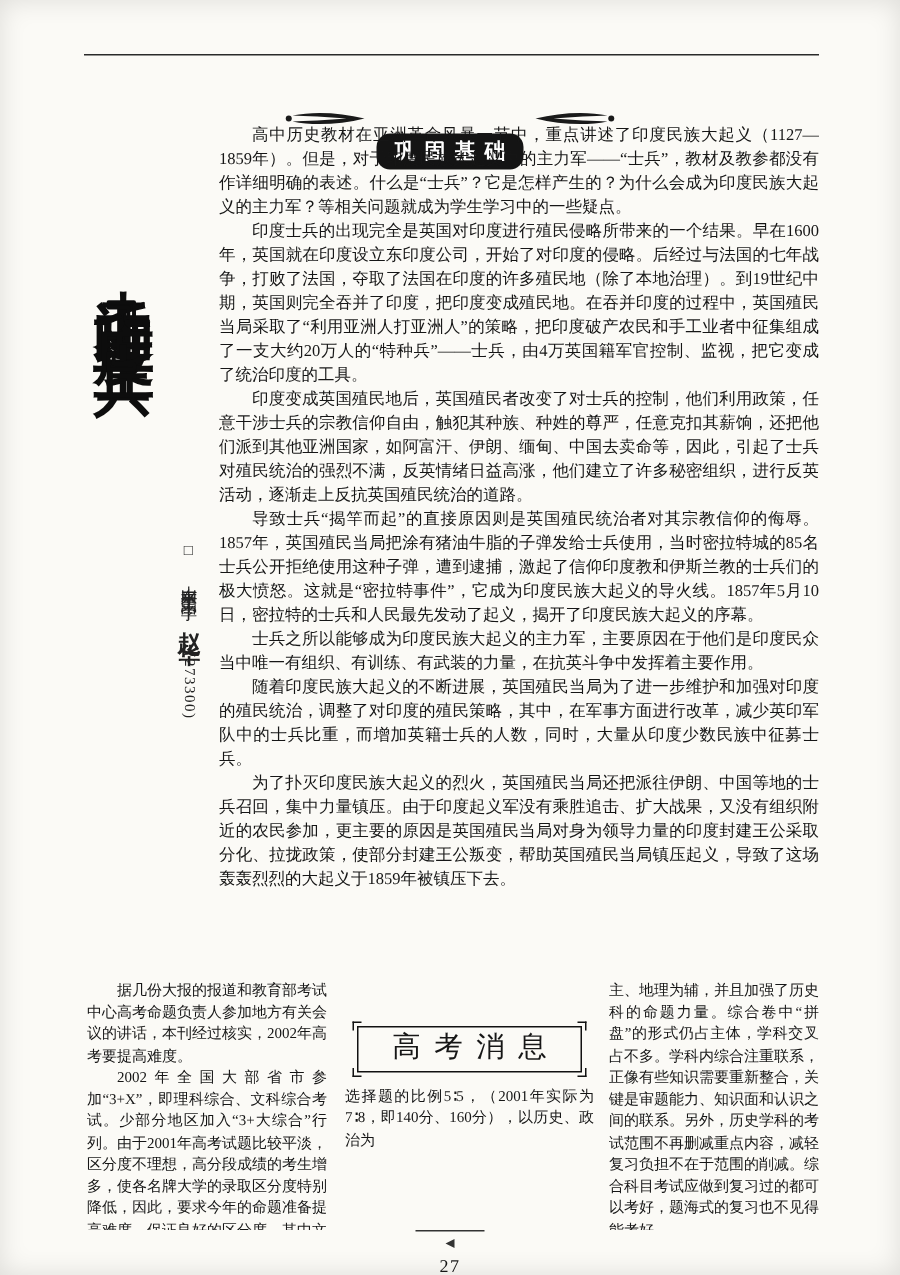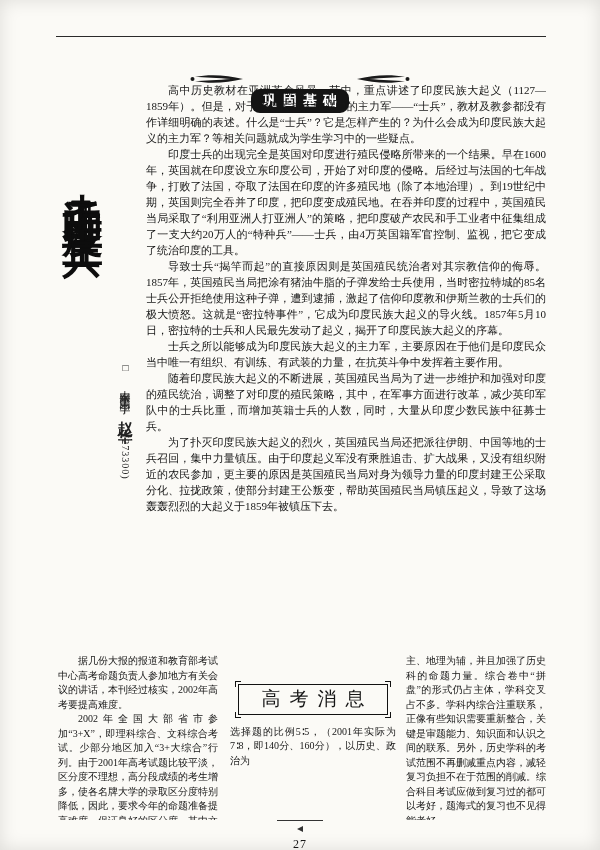--- a/index.html
+++ b/index.html
@@ -96,20 +96,21 @@
 
   <div class="v-title">走近印度『士兵』</div>
 
   <div class="v-author">
     <span class="marker">□</span><span>山东平邑第一中学</span><span class="name">赵华</span><span class="postcode">(273300)</span>
   </div>
 
   <div class="main-text">
     <p>高中历史教材在亚洲革命风暴一节中，重点讲述了印度民族大起义（1127—1859年）。但是，对于印度民族大起义中的主力军——“士兵”，教材及教参都没有作详细明确的表述。什么是“士兵”？它是怎样产生的？为什么会成为印度民族大起义的主力军？等相关问题就成为学生学习中的一些疑点。</p>
     <p>印度士兵的出现完全是英国对印度进行殖民侵略所带来的一个结果。早在1600年，英国就在印度设立东印度公司，开始了对印度的侵略。后经过与法国的七年战争，打败了法国，夺取了法国在印度的许多殖民地（除了本地治理）。到19世纪中期，英国则完全吞并了印度，把印度变成殖民地。在吞并印度的过程中，英国殖民当局采取了“利用亚洲人打亚洲人”的策略，把印度破产农民和手工业者中征集组成了一支大约20万人的“特种兵”——士兵，由4万英国籍军官控制、监视，把它变成了统治印度的工具。</p>
+    <p>印度变成英国殖民地后，英国殖民者改变了对士兵的控制，他们利用政策，任意干涉士兵的宗教信仰自由，触犯其种族、种姓的尊严，任意克扣其薪饷，还把他们派到其他亚洲国家，如阿富汗、伊朗、缅甸、中国去卖命等，因此，引起了士兵对殖民统治的强烈不满，反英情绪日益高涨，他们建立了许多秘密组织，进行反英活动，逐渐走上反抗英国殖民统治的道路。</p>
     <p>导致士兵“揭竿而起”的直接原因则是英国殖民统治者对其宗教信仰的侮辱。1857年，英国殖民当局把涂有猪油牛脂的子弹发给士兵使用，当时密拉特城的85名士兵公开拒绝使用这种子弹，遭到逮捕，激起了信仰印度教和伊斯兰教的士兵们的极大愤怒。这就是“密拉特事件”，它成为印度民族大起义的导火线。1857年5月10日，密拉特的士兵和人民最先发动了起义，揭开了印度民族大起义的序幕。</p>
     <p>士兵之所以能够成为印度民族大起义的主力军，主要原因在于他们是印度民众当中唯一有组织、有训练、有武装的力量，在抗英斗争中发挥着主要作用。</p>
     <p>随着印度民族大起义的不断进展，英国殖民当局为了进一步维护和加强对印度的殖民统治，调整了对印度的殖民策略，其中，在军事方面进行改革，减少英印军队中的士兵比重，而增加英籍士兵的人数，同时，大量从印度少数民族中征募士兵。</p>
     <p>为了扑灭印度民族大起义的烈火，英国殖民当局还把派往伊朗、中国等地的士兵召回，集中力量镇压。由于印度起义军没有乘胜追击、扩大战果，又没有组织附近的农民参加，更主要的原因是英国殖民当局对身为领导力量的印度封建王公采取分化、拉拢政策，使部分封建王公叛变，帮助英国殖民当局镇压起义，导致了这场轰轰烈烈的大起义于1859年被镇压下去。</p>
   </div>
 
   <div class="bottom">
     <div class="bcol bcol1">
       <p>据几份大报的报道和教育部考试中心高考命题负责人参加地方有关会议的讲话，本刊经过核实，2002年高考要提高难度。</p>
       <p>2002年全国大部省市参加“3+X”，即理科综合、文科综合考试。少部分地区加入“3+大综合”行列。由于2001年高考试题比较平淡，区分度不理想，高分段成绩的考生增多，使各名牌大学的录取区分度特别降低，因此，要求今年的命题准备提高难度，保证良好的区分度。其中文科综合要求选择题与非</p>

